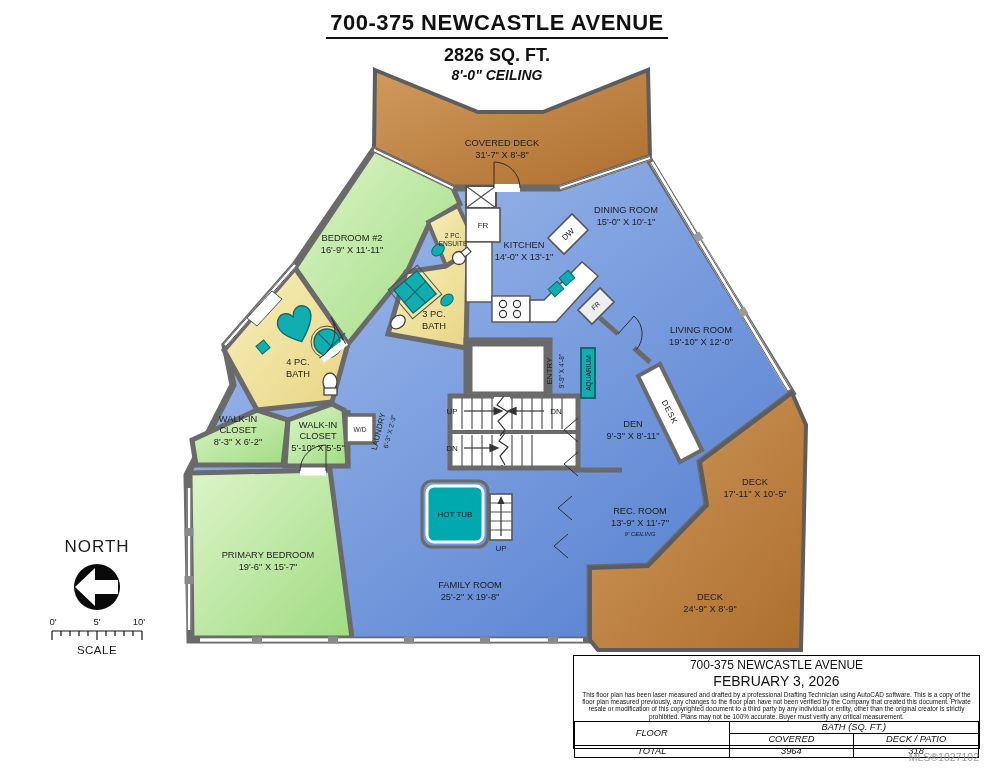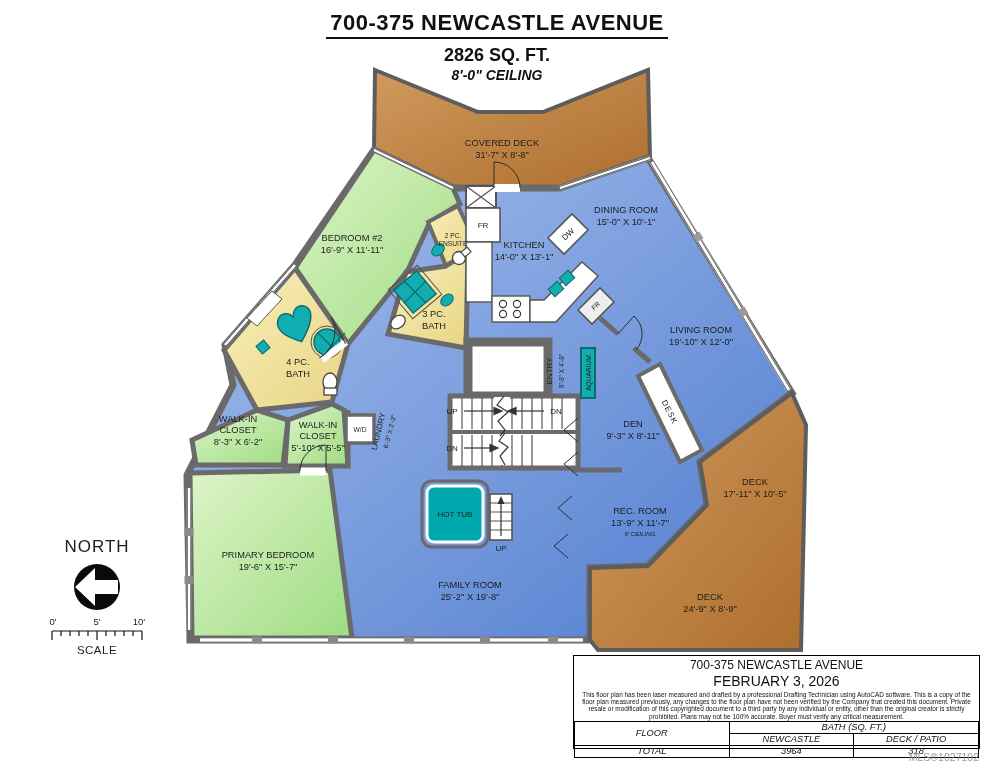--- a/index.html
+++ b/index.html
@@ -308,21 +308,21 @@
     <div class="tb-address">700-375 NEWCASTLE AVENUE</div>
     <div class="tb-date">FEBRUARY 3, 2026</div>
     <div class="tb-disclaimer">This floor plan has been laser measured and drafted by a professional Drafting Technician using AutoCAD software. This is a copy of the floor plan measured previously, any changes to the floor plan have not been verified by the Company that created this document.  Private resale or modification of this copyrighted document to a third party by any individual or entity, other than the original creator is strictly prohibited. Plans may not be 100% accurate.  Buyer must verify any critical measurement.</div>
     <table class="tb-table">
       <tbody>
           <tr>
         <td class="c1" rowspan="2">FLOOR</td>
         <td colspan="2">BATH (SQ. FT.)</td>
       </tr>
       <tr>
-        <td>NEWCASTLE</td>
+        <td>COVERED</td>
         <td>DECK / PATIO</td>
       </tr>
       <tr>
         <td>TOTAL</td>
         <td>3964</td>
         <td>318</td>
       </tr>
     </tbody>
       </table>
   </div>

